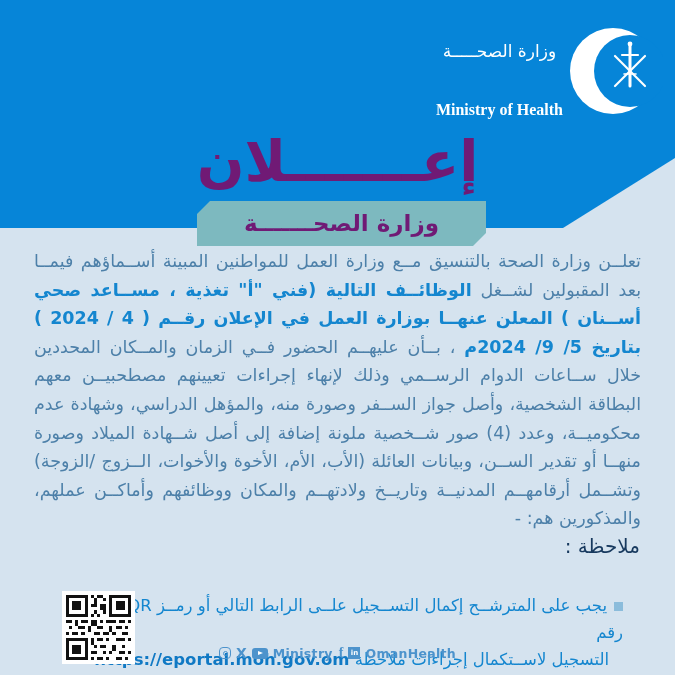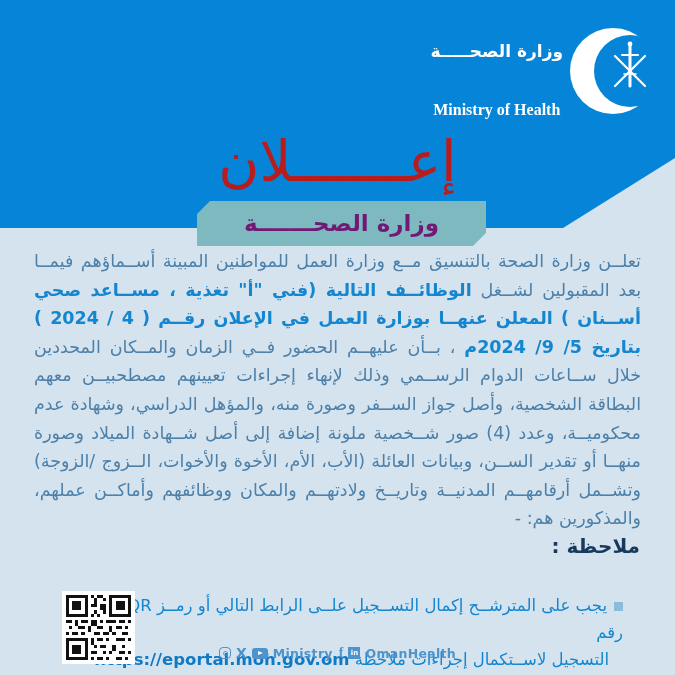--- a/index.html
+++ b/index.html
@@ -9,47 +9,47 @@
   .page { position:relative; width:675px; height:675px; background:#d5e3ef; overflow:hidden; }
 
   
   .header {
     position:absolute; top:0; left:0; width:675px; height:228px;
     background:#0685d8;
     clip-path:polygon(0 0, 675px 0, 675px 158px, 563px 228px, 0 228px);
   }
   .logo { position:absolute; top:24px; right:12px; width:300px; height:95px; }
   .logo-text { position:absolute; right:100px; top:16px; text-align:center; color:#ffffff; direction:rtl; }
-  .logo-text .ar { font-size:17px; font-weight:bold; line-height:22px; }
+  .logo-text .ar { font-size:17px; font-weight:normal; line-height:22px; }
   .logo-text .en { font-family:"Liberation Serif","DejaVu Serif",serif; font-size:16px; font-weight:bold; line-height:20px; direction:ltr;margin-top:38px; }
   .crescent { position:absolute; right:0; top:0; width:94px; height:94px; }
 
   
   .title {
     position:absolute; top:126px; left:0; width:100%; text-align:center;
-    color:#b91c1c; font-size:56px; font-weight:normal; direction:rtl; line-height:72px;
+    color:#701a75; font-size:56px; font-weight:bold; direction:rtl; line-height:72px;
   }
   .ribbon {
     position:absolute; top:201px; left:197px; width:289px; height:45px;
     background:#7db9bf; color:#701a75; text-align:center;
     font-size:23px; font-weight:bold; line-height:44px; direction:rtl;
     clip-path:polygon(13px 0, 100% 0, 100% calc(100% - 13px), calc(100% - 13px) 100%, 0 100%, 0 13px);
   }
 
   
   .body-text {
     position:absolute; top:247px; right:34px; left:34px;
     direction:rtl; text-align:justify; text-justify:inter-word;
     color:#4d80a9; font-size:17.5px; line-height:28.6px; font-weight:500;
   }
   .body-text .b { color:#1486cf; font-weight:bold; }
 
   .note-heading {
     position:absolute; top:534px; right:35px;
-    color:#17395e; font-size:20px; font-weight:bold; direction:rtl;
+    color:#17395e; font-size:20px; font-weight:normal; direction:rtl;
   }
   .note-body {
     position:absolute; top:592px; right:52px; width:560px;
     direction:rtl; text-align:right;
     color:#1486cf; font-size:16.5px; line-height:27px;
   }
   .note-line2 { padding-right:14px; }
   .bullet-sq {
     display:inline-block; width:9px; height:9px; background:#8bbcdb; margin-left:7px;
   }

